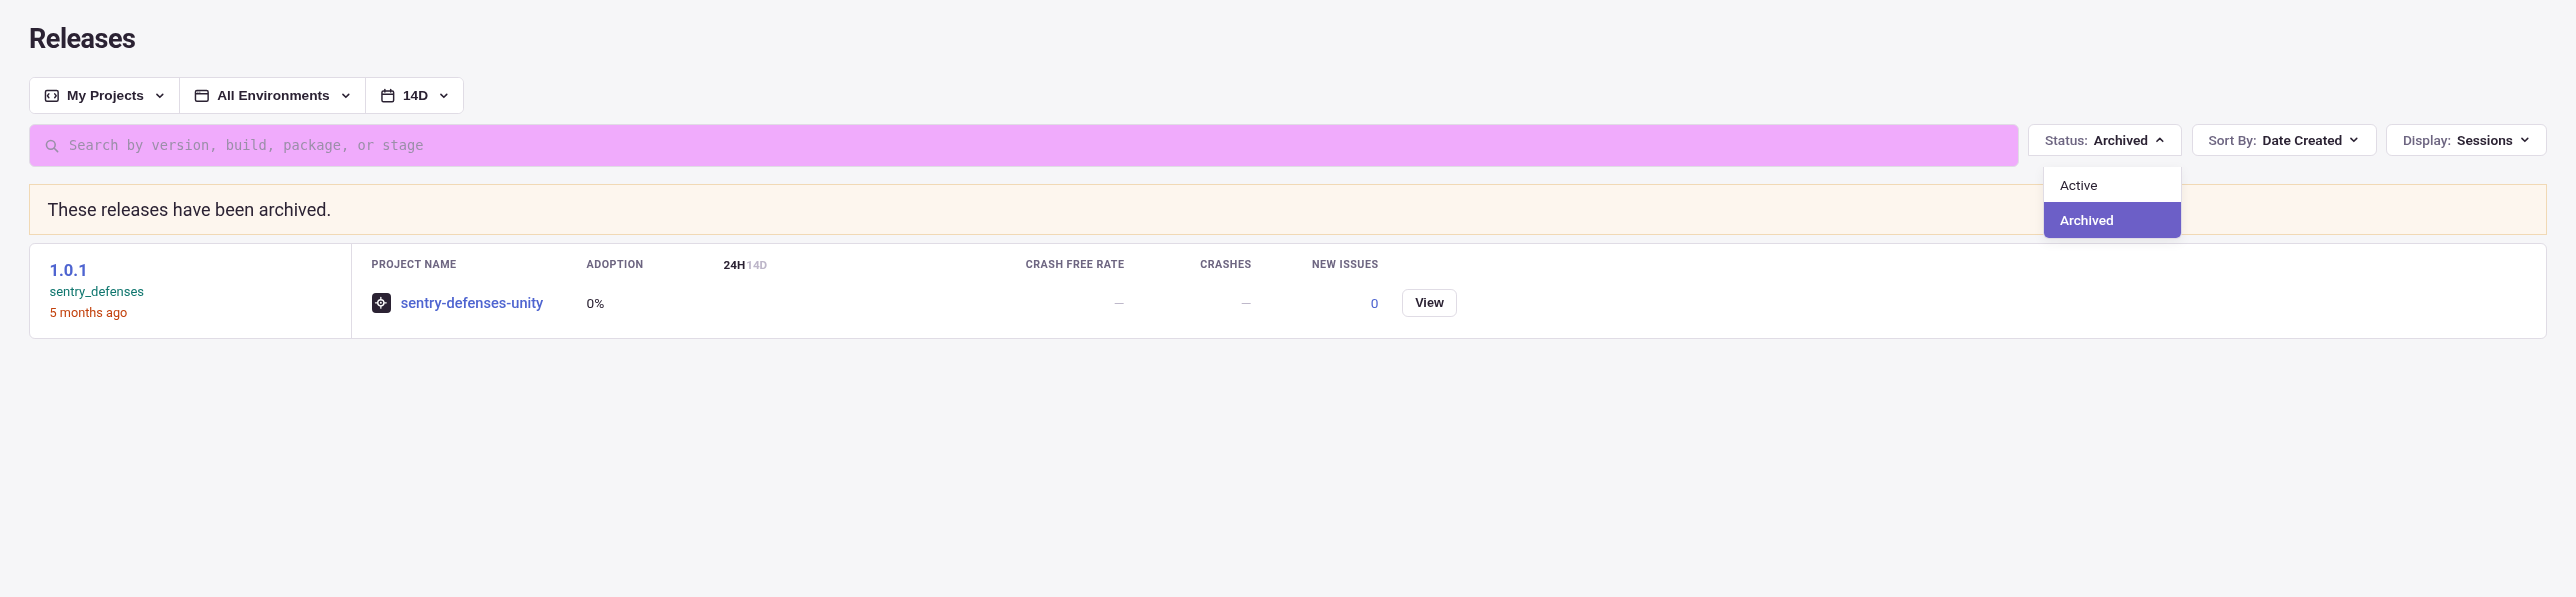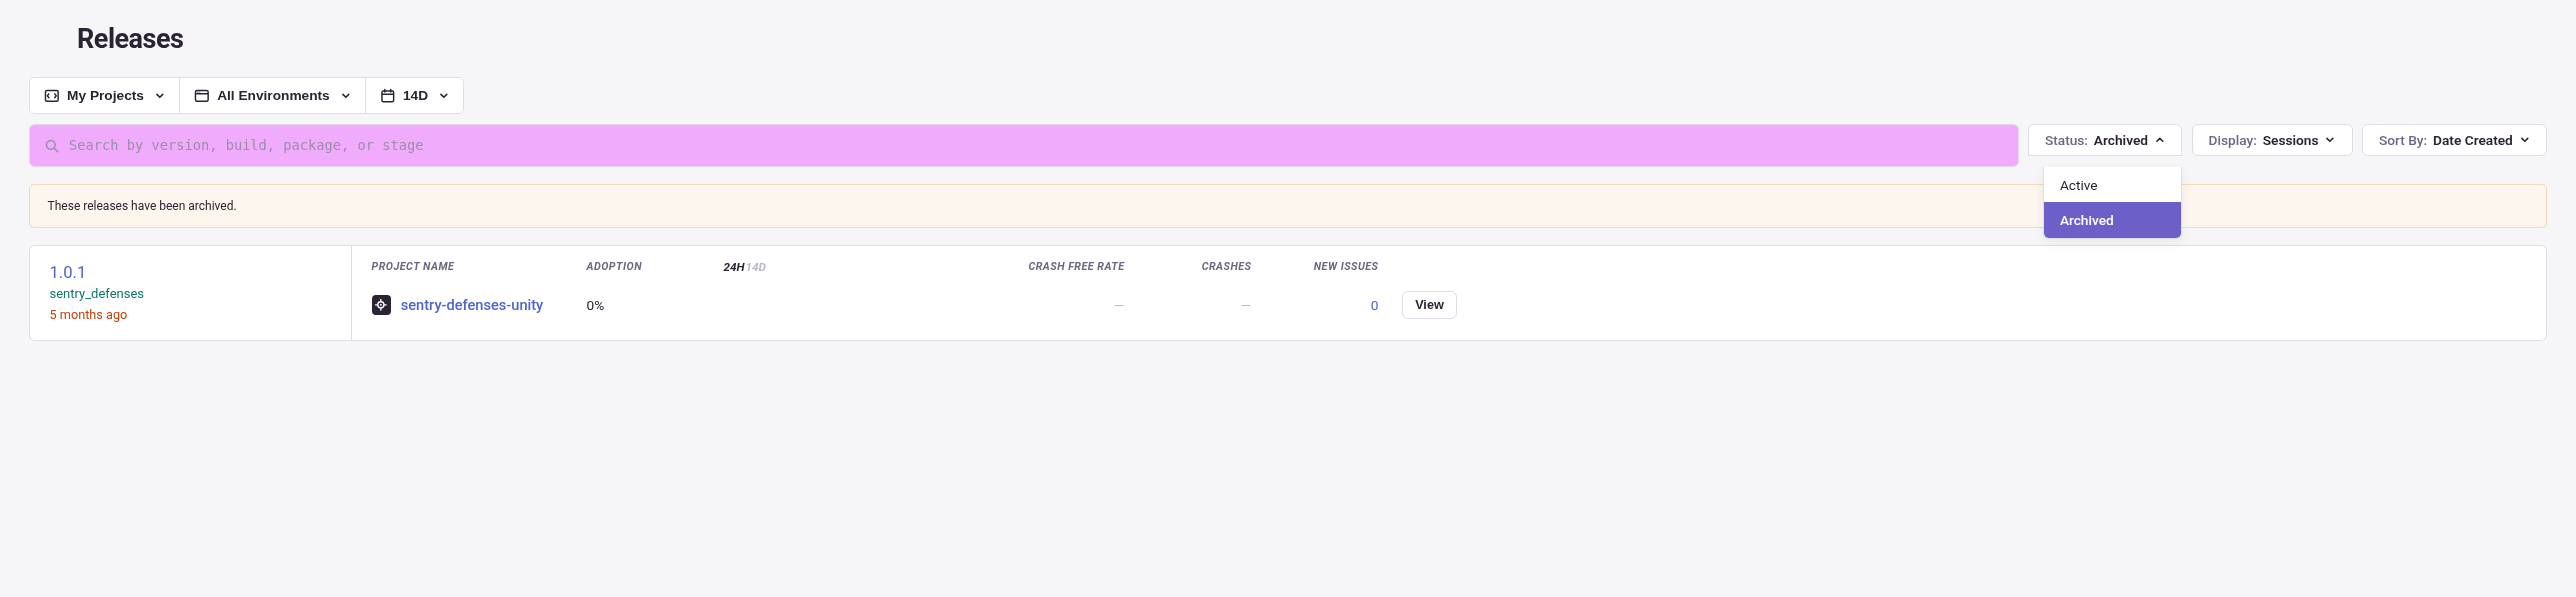--- a/index.html
+++ b/index.html
@@ -8,21 +8,20 @@
     background: #f6f6f8;
     color: #2b2233;
     padding: 23.4px 29px;
   }
   .page-title {
     font-size: 27px;
     font-weight: 700;
     letter-spacing: -0.5px;
     color: #2b2233;
     margin-bottom: 21.5px;
-    margin-left: 48px;
   }
   .filter-bar {
     display: flex;
     gap: 0;
     margin-bottom: 9.8px;
   }
   .filter-group {
     display: inline-flex;
     border: 1px solid #e0dce5;
     border-radius: 5.9px;
@@ -112,60 +111,59 @@
     cursor: pointer;
   }
   .dropdown-item.selected {
     background: #6c5fc7;
     color: #fff;
     font-weight: 500;
   }
   .banner {
     border: 1px solid #f1d9b5;
     background: #fdf6ee;
-    border-radius: 5px;
+    border-radius: 0;
     padding: 13.7px 17.6px;
-    font-size: 12px;
-    color: #2b2233;
-    margin-bottom: 17px;
+    font-size: 18px;
+    color: #2b2233;
+    margin-bottom: 8px;
   }
   .panel {
     display: flex;
     border: 1px solid #e0dce5;
     border-radius: 5.9px;
     background: #fff;
     overflow: hidden;
   }
   .panel-left {
     width: 322px;
     padding: 17.6px 19.5px;
     border-right: 1px solid #e0dce5;
   }
   .release-version {
     color: #4e64d0;
     font-size: 16.6px;
-    font-weight: 400;
+    font-weight: 700;
     margin-bottom: 3.9px;
   }
   .release-sub {
     color: #0f766e;
     font-size: 13px;
     margin-bottom: 5.9px;
   }
   .release-time {
     color: #c2410c;
     font-size: 12.7px;
   }
   .panel-right { flex: 1; }
   .table-head {
     display: grid;
     grid-template-columns: 215px 137px 225px 176px 127px 127px 78px;
     padding: 13.7px 19.5px 9.8px;
     align-items: center;
-    font-style: italic;
   }
   .th {
     font-size: 10.7px;
     font-weight: 700;
     letter-spacing: 0.5px;
     color: #6d6581;
   }
   .th.right { text-align: right; }
   .period-toggle { display: inline-flex; gap: 1px; }
   .period-item { font-size: 11.7px; font-weight: 700; color: #bdb6c9; cursor:pointer; }
@@ -276,34 +274,34 @@
       </span>
     </div>
     <div class="dropdown-menu">
       <div class="dropdown-item">Active</div>
       <div class="dropdown-item selected">Archived</div>
     </div>
   </div>
 
   <div class="dropdown-wrap">
     <div class="pill-btn">
+      <span class="lbl">Sort By:</span>
+      <span class="val">Date Created</span>
+      <span>
+        <svg width="11.7" height="11.7" viewBox="0 0 12 12">
+            <path d="M3 4.5l3 3 3-3" stroke="#2b2233" stroke-width="1.6" fill="none" stroke-linecap="round" stroke-linejoin="round"></path>
+          </svg>
+      </span>
+    </div>
+  </div>
+
+  <div class="dropdown-wrap">
+    <div class="pill-btn">
       <span class="lbl">Display:</span>
       <span class="val">Sessions</span>
-      <span>
-        <svg width="11.7" height="11.7" viewBox="0 0 12 12">
-            <path d="M3 4.5l3 3 3-3" stroke="#2b2233" stroke-width="1.6" fill="none" stroke-linecap="round" stroke-linejoin="round"></path>
-          </svg>
-      </span>
-    </div>
-  </div>
-
-  <div class="dropdown-wrap">
-    <div class="pill-btn">
-      <span class="lbl">Sort By:</span>
-      <span class="val">Date Created</span>
       <span>
         <svg width="11.7" height="11.7" viewBox="0 0 12 12">
             <path d="M3 4.5l3 3 3-3" stroke="#2b2233" stroke-width="1.6" fill="none" stroke-linecap="round" stroke-linejoin="round"></path>
           </svg>
       </span>
     </div>
   </div>
 </div>
 
 <div class="banner">These releases have been archived.</div>

